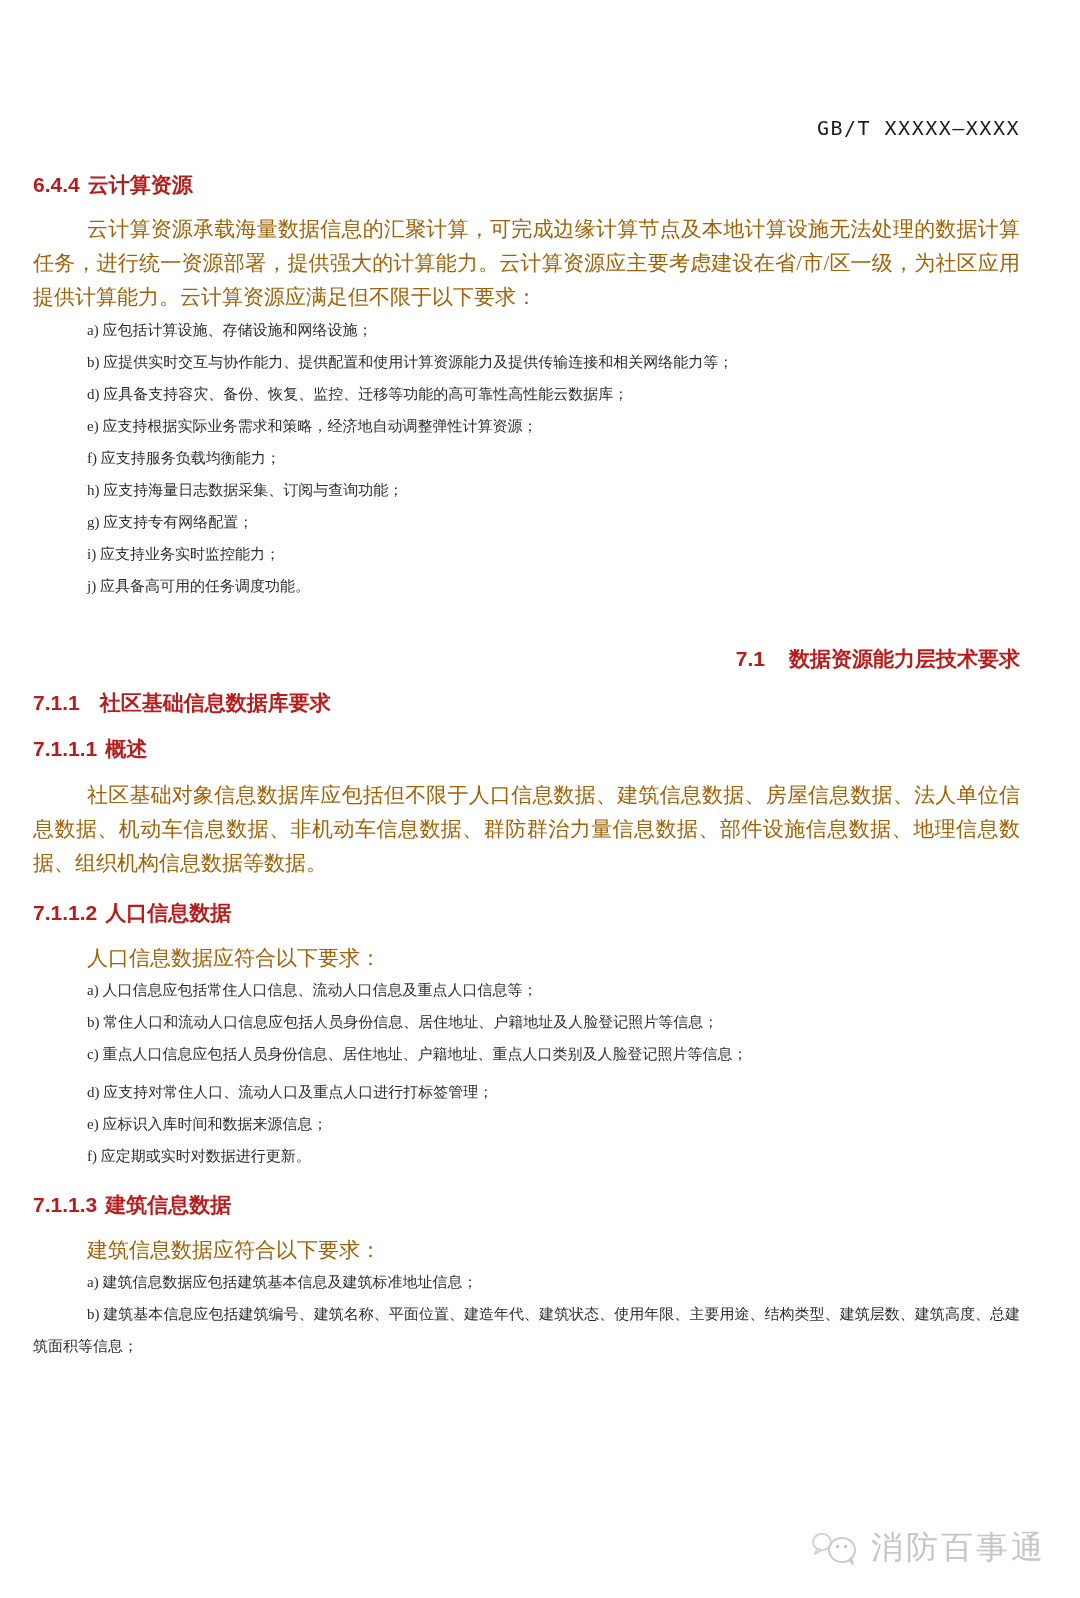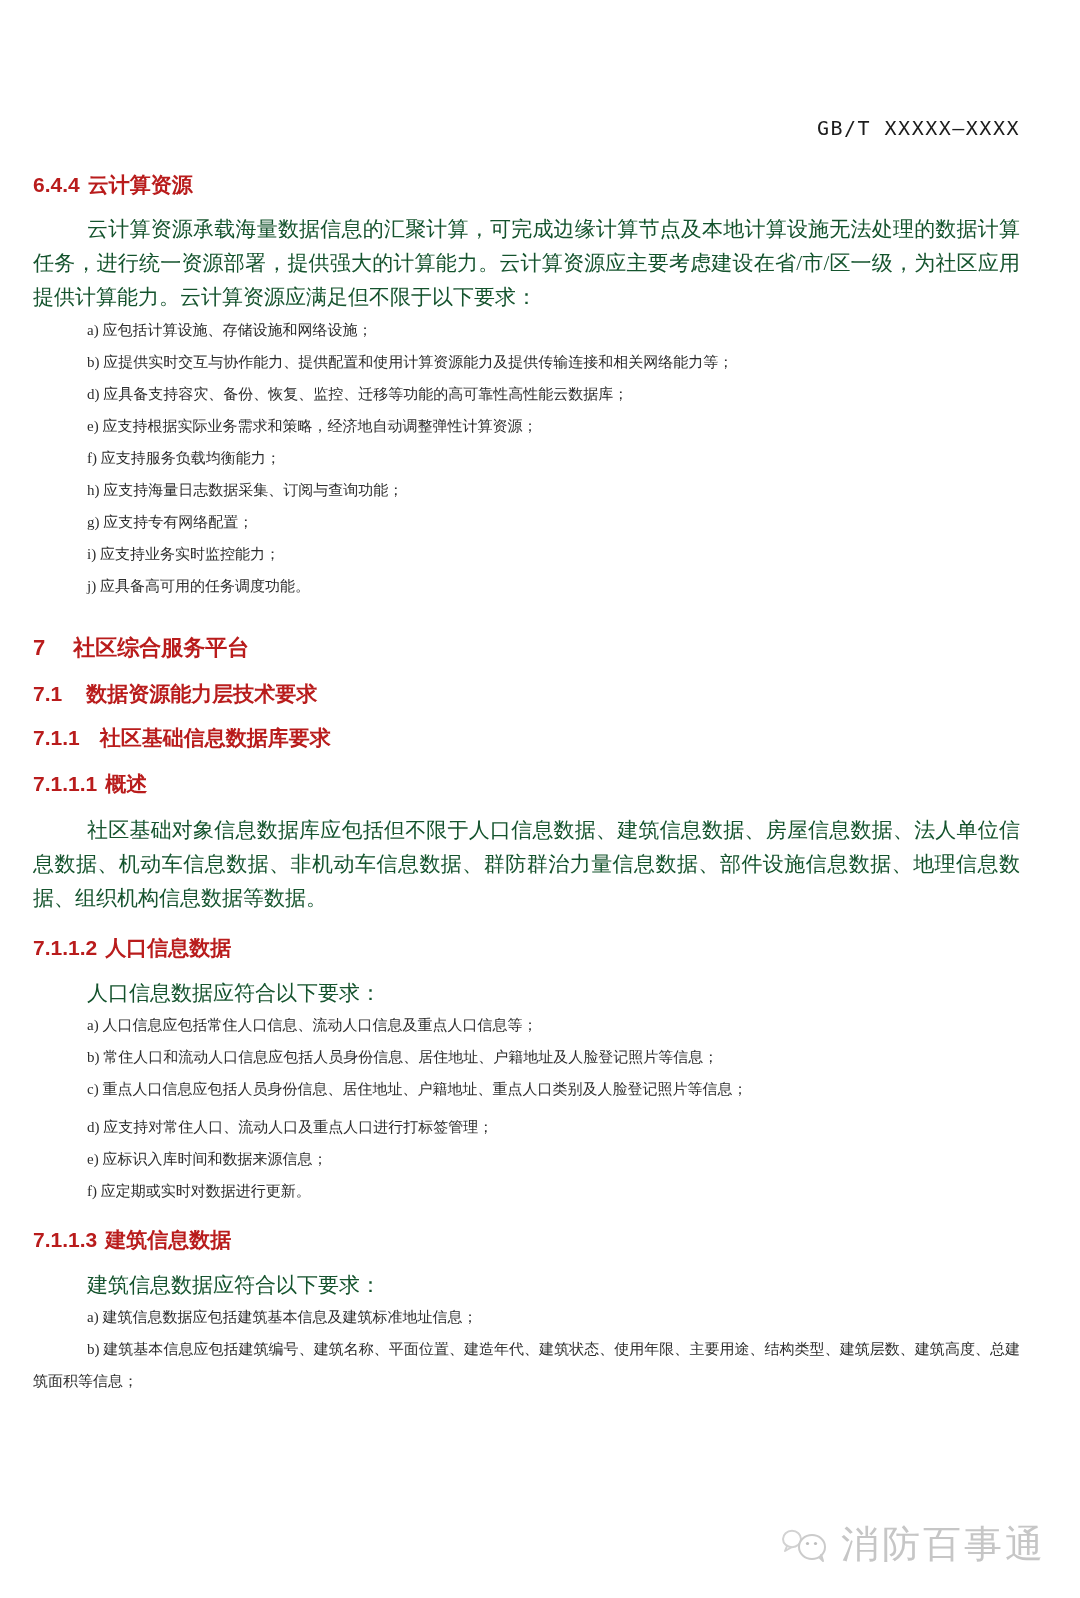--- a/index.html
+++ b/index.html
@@ -27,34 +27,34 @@
   .h{
     font-family:"Liberation Sans", sans-serif;
     font-weight:700;
     color:#b91c1c;
     font-size:21px;
     margin:0;
   }
   .h .hnum{display:inline-block;}
   .h1{margin-top:32px;line-height:28px;font-size:22px;}
   .h1 .hnum{margin-right:28px;}
-  .h2{margin-top:19px;line-height:26px;}
+  .h2{margin-top:44px;line-height:26px;text-align:right;}
   .h2 .hnum{margin-right:24px;}
   .h3{margin-top:18px;line-height:26px;}
   .h3 .hnum{margin-right:20px;}
   .h4{margin-top:20px;line-height:26px;}
   .h4 .hnum{margin-right:8px;}
   .h4.first{margin-top:32px;}
   .para{
     margin:16px 0 0 0;
     font-size:21px;
     line-height:34px;
     text-align:justify;
     text-indent:54px;
-    color:#14532d;
+    color:#a16207;
   }
   .para.tight{margin-top:16px;line-height:32px;}
   .li{
     margin:0;
     font-size:15px;
     line-height:32px;
     text-align:justify;
     text-indent:54px;
     color:#2d2d2d;
   }
@@ -63,21 +63,21 @@
   .watermark{
     position:absolute;
     right:34px;
     bottom:28px;
     display:flex;
     align-items:center;
     gap:8px;
   }
   .watermark-text{
     font-family:"Liberation Sans", sans-serif;
-    font-size:38px;
+    font-size:32px;
     letter-spacing:3px;
     color:#c6c6c6;
     font-weight:400;
   }
 </style>
 </head>
 <body>
 
 <div class="page">
 
@@ -92,23 +92,20 @@
   <p class="li">a) 应包括计算设施、存储设施和网络设施；</p>
   <p class="li">b) 应提供实时交互与协作能力、提供配置和使用计算资源能力及提供传输连接和相关网络能力等；</p>
   <p class="li">d) 应具备支持容灾、备份、恢复、监控、迁移等功能的高可靠性高性能云数据库；</p>
   <p class="li">e) 应支持根据实际业务需求和策略，经济地自动调整弹性计算资源；</p>
   <p class="li">f) 应支持服务负载均衡能力；</p>
   <p class="li">h) 应支持海量日志数据采集、订阅与查询功能；</p>
   <p class="li">g) 应支持专有网络配置；</p>
   <p class="li">i) 应支持业务实时监控能力；</p>
   <p class="li">j) 应具备高可用的任务调度功能。</p>
 
-  <h1 class="h h1">
-    <span class="hnum">7</span><span>社区综合服务平台</span>
-  </h1>
 
   <h2 class="h h2">
     <span class="hnum">7.1</span><span>数据资源能力层技术要求</span>
   </h2>
 
   <h3 class="h h3">
     <span class="hnum">7.1.1</span><span>社区基础信息数据库要求</span>
   </h3>
 
   <h4 class="h h4">

